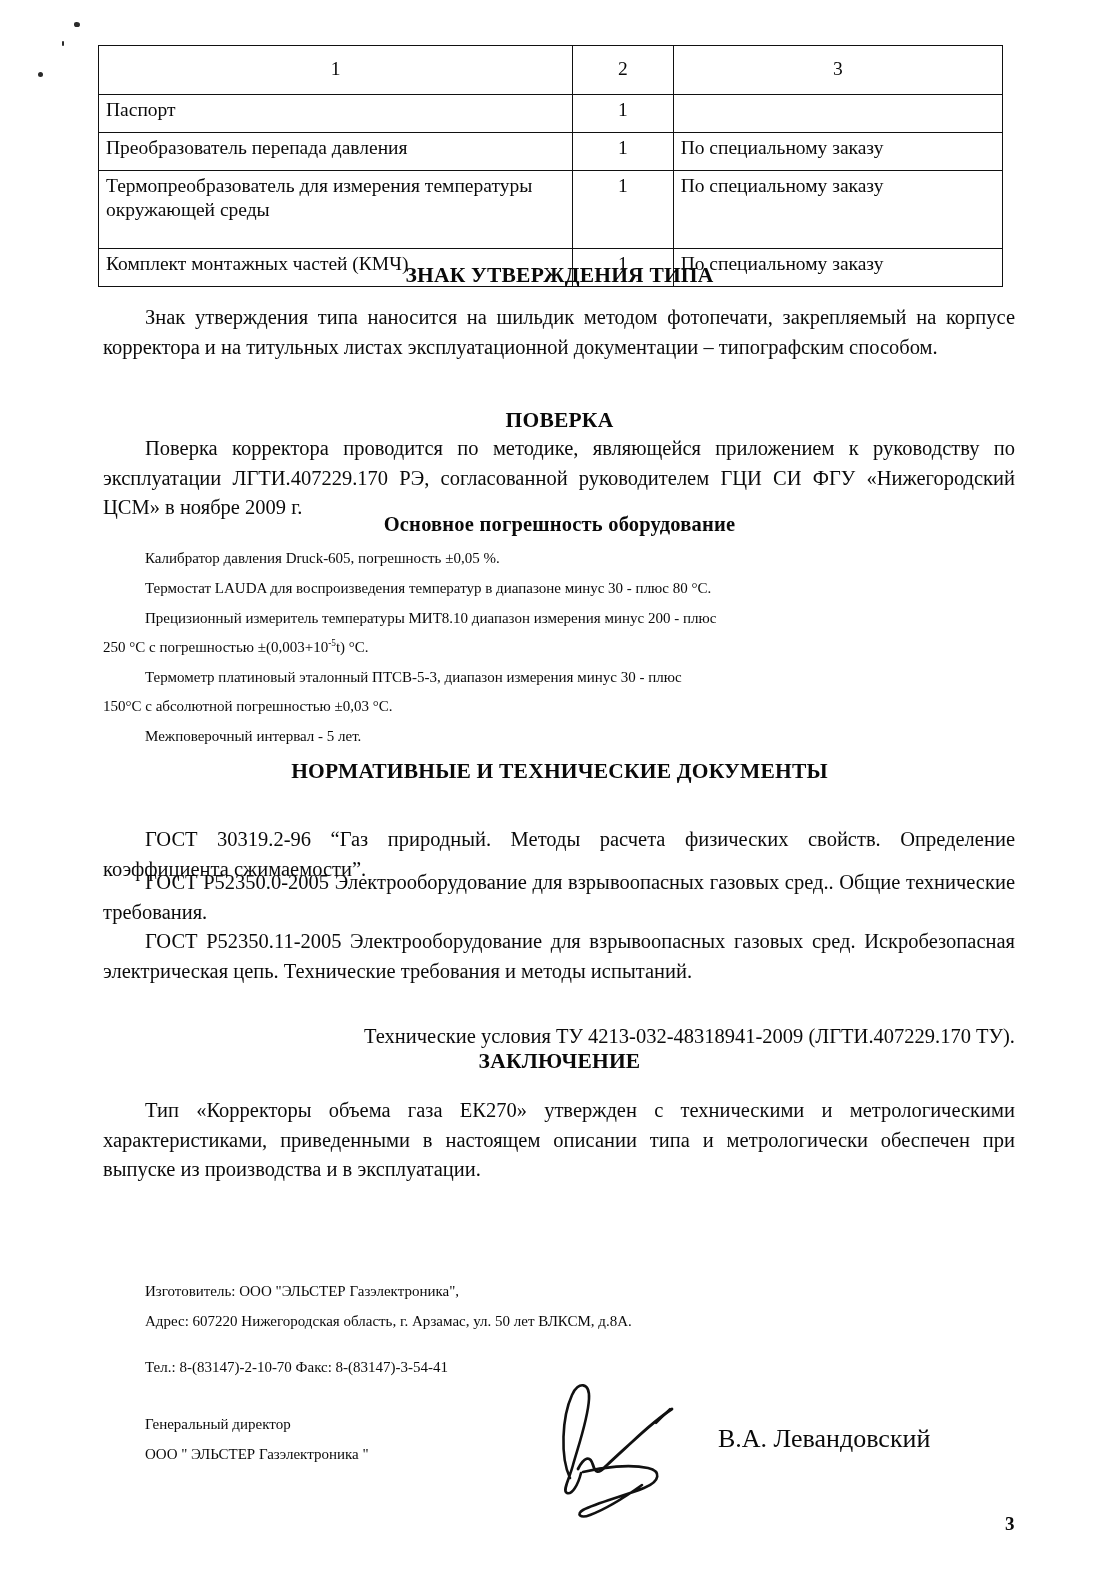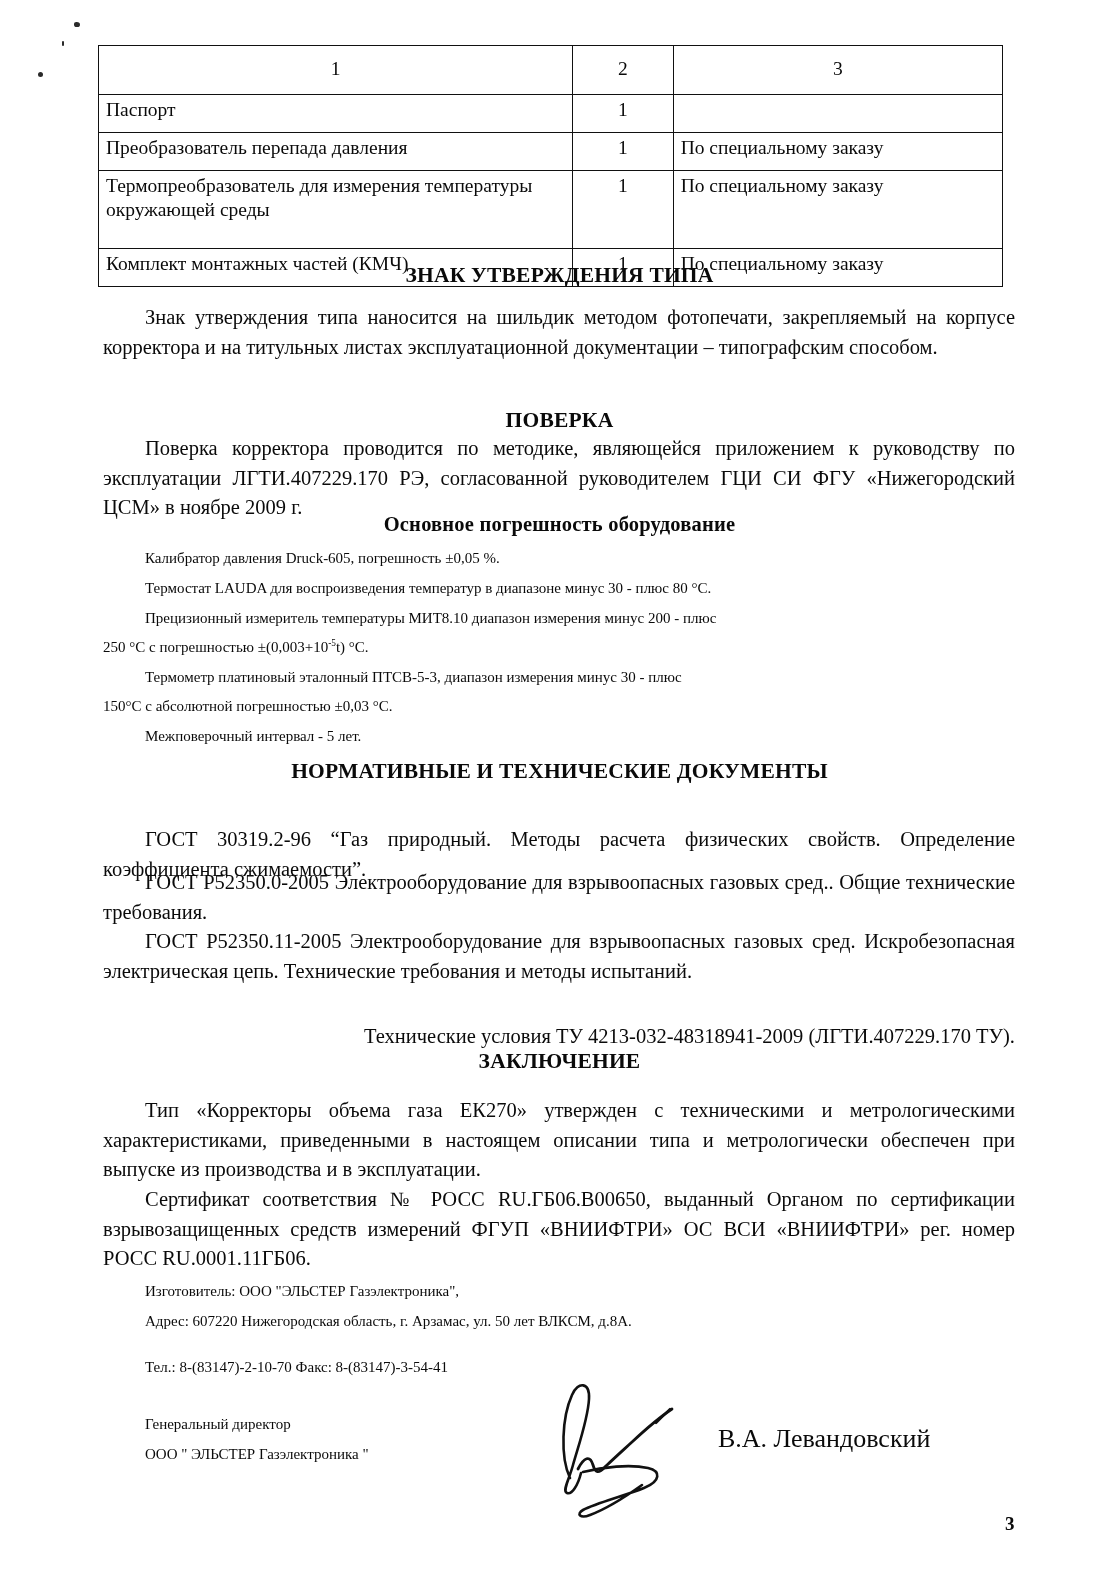--- a/index.html
+++ b/index.html
@@ -195,21 +195,20 @@
   <div class="para indent" style="top:868px;">ГОСТ Р52350.0-2005   Электрооборудование для взрывоопасных газовых сред.. Общие технические требования.</div>
 
   <div class="para indent" style="top:927px;">ГОСТ Р52350.11-2005 Электрооборудование для взрывоопасных газовых сред.  Искробезопасная электрическая цепь. Технические требования и методы  испытаний.</div>
 
   <div class="para indent noj" style="top:986px;">Технические условия  ТУ 4213-032-48318941-2009 (ЛГТИ.407229.170 ТУ).</div>
 
   <div class="h-center h-main" style="top:1049px;">ЗАКЛЮЧЕНИЕ</div>
 
   <div class="para indent" style="top:1096px;">Тип «Корректоры объема газа ЕК270» утвержден с техническими и метрологическими характеристиками, приведенными в настоящем описании типа и метрологически обеспечен при выпуске из производства и в эксплуатации.</div>
 
-  <div class="para indent" style="top:1185px;">Сертификат соответствия  № РОСС RU.ГБ06.В00650, выданный Органом по сертификации взрывозащищенных средств измерений ФГУП «ВНИИФТРИ» ОС ВСИ «ВНИИФТРИ» рег. номер РОСС RU.0001.11ГБ06.</div>
 
   <div class="line ind" style="top:1277px;">Изготовитель: ООО "ЭЛЬСТЕР Газэлектроника",</div>
 
   <div class="line ind" style="top:1307px;">Адрес: 607220 Нижегородская область, г. Арзамас, ул. 50 лет ВЛКСМ, д.8А.</div>
 
   <div class="line ind" style="top:1322px;margin-top:31px;">Тел.: 8-(83147)-2-10-70      Факс: 8-(83147)-3-54-41</div>
 
 
   <div class="line ind" style="top:1410px;">Генеральный директор</div>
 

